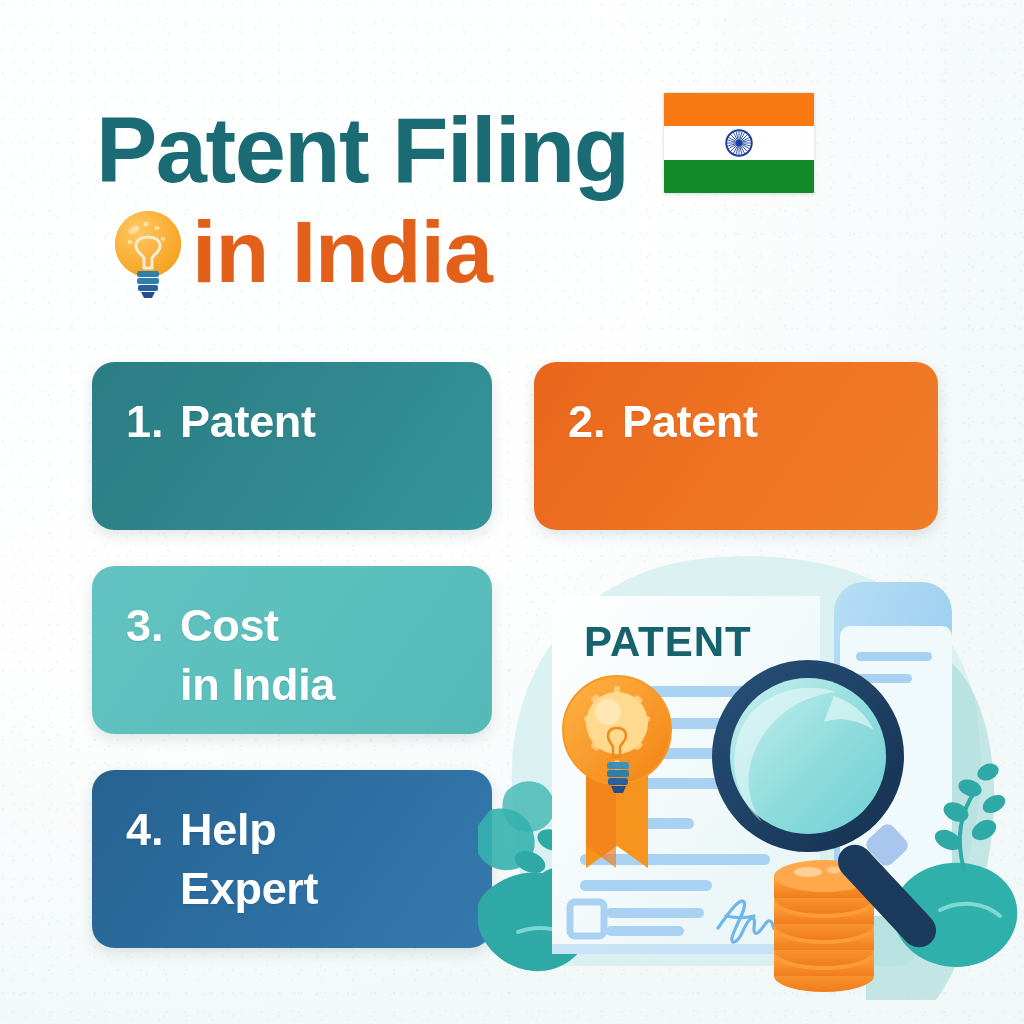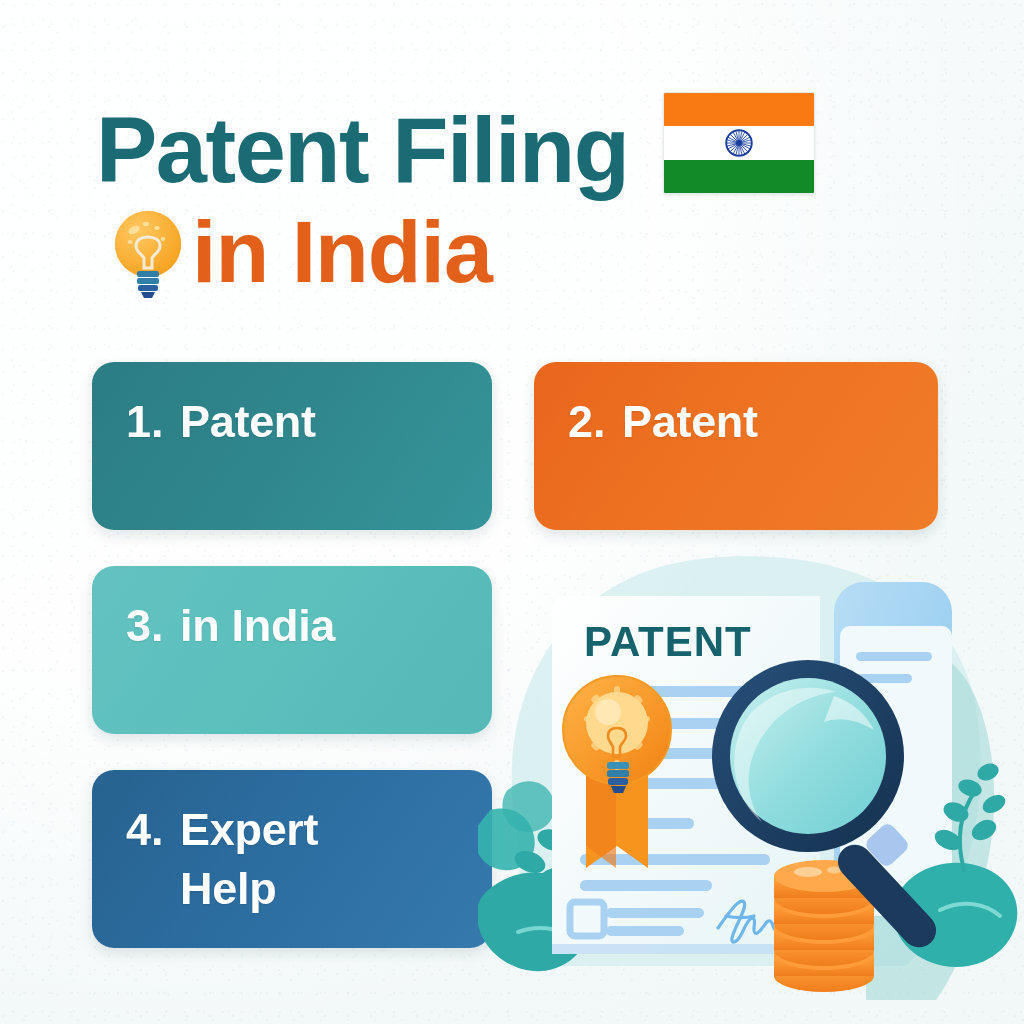--- a/index.html
+++ b/index.html
@@ -166,29 +166,30 @@
   <div class="card" id="card-2">
     <span class="cnum">2.</span>
     <div class="ctext">
       <div>Patent</div>
     </div>
   </div>
 
   <div class="card" id="card-3">
     <span class="cnum">3.</span>
     <div class="ctext">
+      <div>Cost</div>
       <div>in India</div>
     </div>
   </div>
 
   <div class="card" id="card-4">
     <span class="cnum">4.</span>
     <div class="ctext">
+      <div>Help</div>
       <div>Expert</div>
-      <div>Help</div>
     </div>
   </div>
 
   <div id="illustration">
     <svg viewBox="0 0 546 460" xmlns="http://www.w3.org/2000/svg">
       <defs>
         <linearGradient id="paperG" x1="0" y1="0" x2="1" y2="1">
           <stop offset="0%" stop-color="#ffffff"></stop>
             <stop offset="100%" stop-color="#e6f4f6"></stop>
         </linearGradient>

